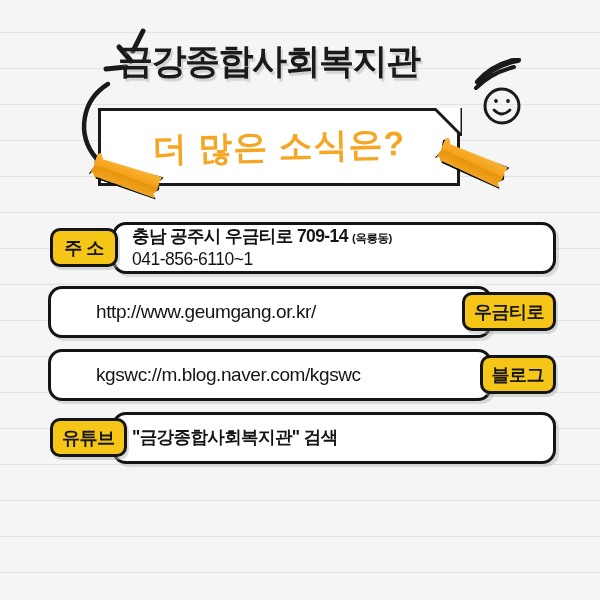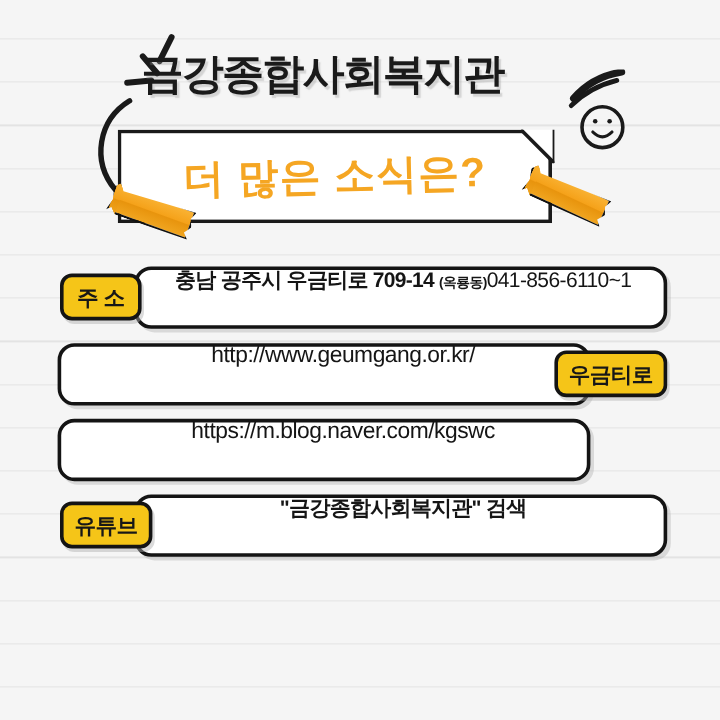--- a/index.html
+++ b/index.html
@@ -196,21 +196,21 @@
     box-shadow: 2px 3px 0 rgba(175,175,175,0.45);
   }
   .badge.at-left  { left: 50px; }
   .badge.at-right { right: 44px; }
 
   .row-content {
     position: absolute;
     top: 0;
     height: 52px;
     display: flex;
-    flex-direction: row;
+    flex-direction: column;
     justify-content: center;
     z-index: 2;
     pointer-events: none;
   }
   .row-content.from-left-badge  { left: 132px; right: 60px; }
   .row-content.from-right-badge { left: 68px;  right: 124px; }
 
   .line-main {
     font-size: 17.5px;
     color: #151515;
@@ -306,22 +306,23 @@
       <div class="pill right-badge"></div>
       <div class="badge at-right">우금티로</div>
       <div class="row-content from-right-badge">
         <div class="line-url">http://www.geumgang.or.kr/</div>
       </div>
     </div>
 
 
     <div class="row">
       <div class="pill right-badge"></div>
+      <div class="badge at-right">블로그</div>
       <div class="row-content from-right-badge">
-        <div class="line-url">https://m.blog.naver.com/kgswc</div>
+        <div class="line-url">kgswc://m.blog.naver.com/kgswc</div>
       </div>
     </div>
 
     <div class="row">
       <div class="pill left-badge"></div>
       <div class="badge at-left">유튜브</div>
       <div class="row-content from-left-badge">
         <div class="line-main">"금강종합사회복지관" 검색</div>
       </div>
     </div>

